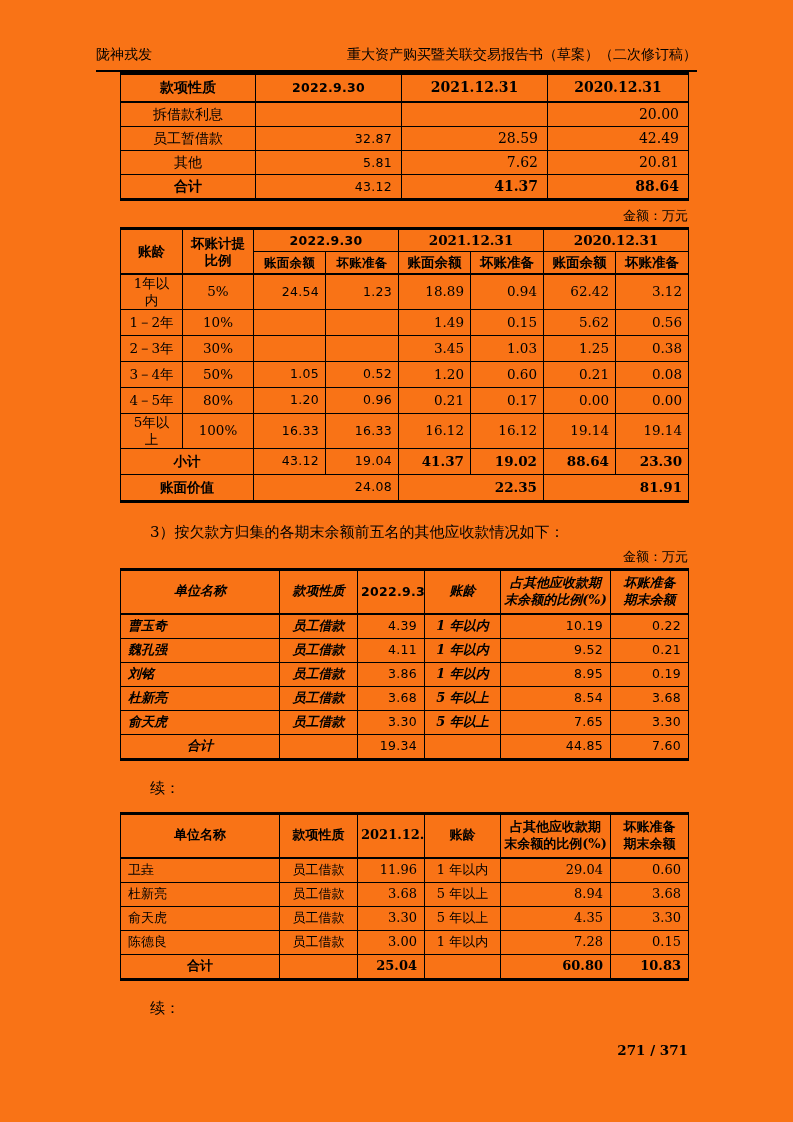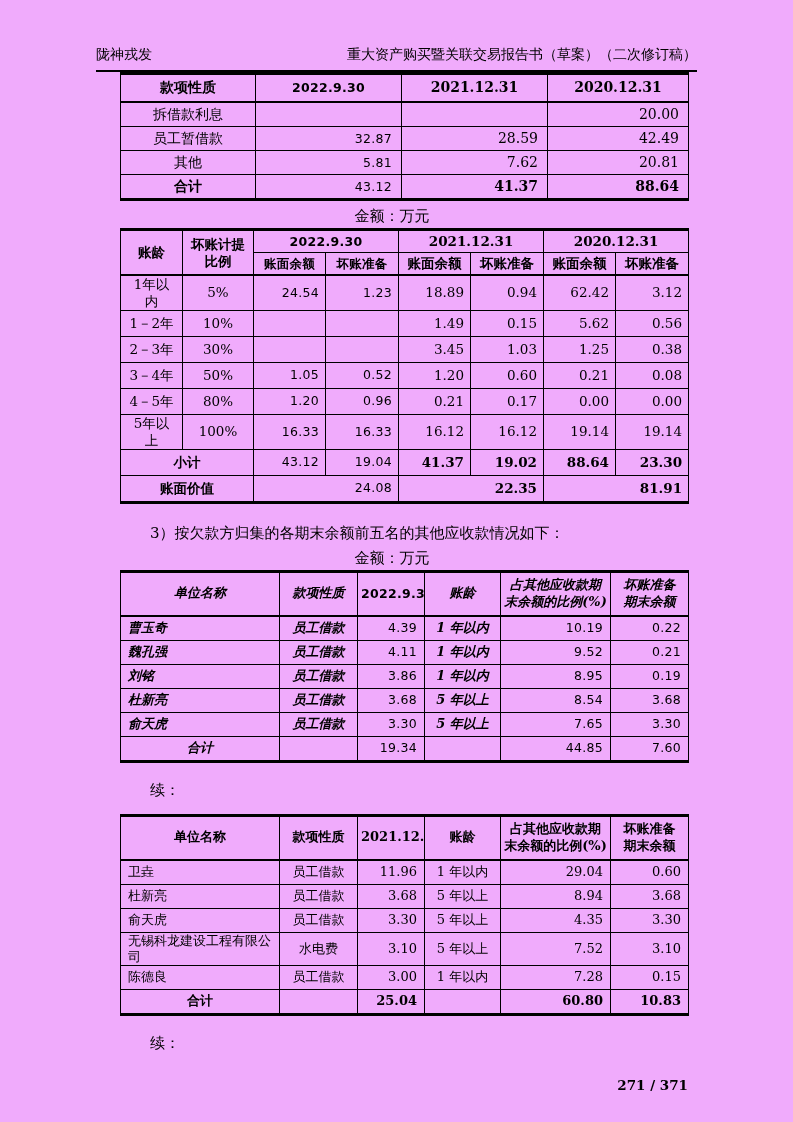--- a/index.html
+++ b/index.html
@@ -1,26 +1,26 @@
 <!DOCTYPE html>
 <html><head>
 <meta charset="utf-8">
 <style>
   html,body{margin:0;padding:0;background:#ffffff;}
   .page{
-    width:793px;height:1122px;box-sizing:border-box;background:#f0abfc;
+    width:793px;height:1122px;box-sizing:border-box;background:#f97316;
     padding:46px 96px 12px 96px;overflow:hidden;color:#000;
     font-family:"DejaVu Serif","Liberation Serif",serif;
   }
   .doc-header{
     display:flex;justify-content:space-between;align-items:flex-end;
     font-size:14px;padding-bottom:6px;border-bottom:2px solid #000;
   }
   .para{font-size:15px;margin:20px 0 0 54px;}
-  .unit{font-size:15px;text-align:center;margin:6px 9px 2px 0;}
+  .unit{font-size:13px;text-align:right;margin:6px 9px 2px 0;}
   .cont{font-size:15px;margin:18px 0 14px 54px;}
   .pagenum{font-size:13.5px;font-weight:700;text-align:right;margin:24px 9px 0 0;}
 
   table.tbl{
     border-collapse:collapse;table-layout:fixed;width:568px;margin:0 0 0 24px;
     border-top:3px solid #000;border-bottom:3px solid #000;
     border-left:1px solid #000;border-right:1px solid #000;
   }
   .tbl th,.tbl td{border:1px solid #000;overflow:hidden;line-height:1.25;}
   .tbl th{font-weight:700;}
@@ -318,28 +318,20 @@
     </tr>
     <tr>
       <td class="left">俞天虎</td>
       <td class="ctr">员工借款</td>
       <td class="num">3.30</td>
       <td class="ctr">5 年以上</td>
       <td class="num">4.35</td>
       <td class="num">3.30</td>
     </tr>
     <tr>
-      <td class="left">无锡科龙建设工程有限公司</td>
-      <td class="ctr">水电费</td>
-      <td class="num">3.10</td>
-      <td class="ctr">5 年以上</td>
-      <td class="num">7.52</td>
-      <td class="num">3.10</td>
-    </tr>
-    <tr>
       <td class="left">陈德良</td>
       <td class="ctr">员工借款</td>
       <td class="num">3.00</td>
       <td class="ctr">1 年以内</td>
       <td class="num">7.28</td>
       <td class="num">0.15</td>
     </tr>
     <tr>
       <td class="ctr bold">合计</td>
       <td></td>

